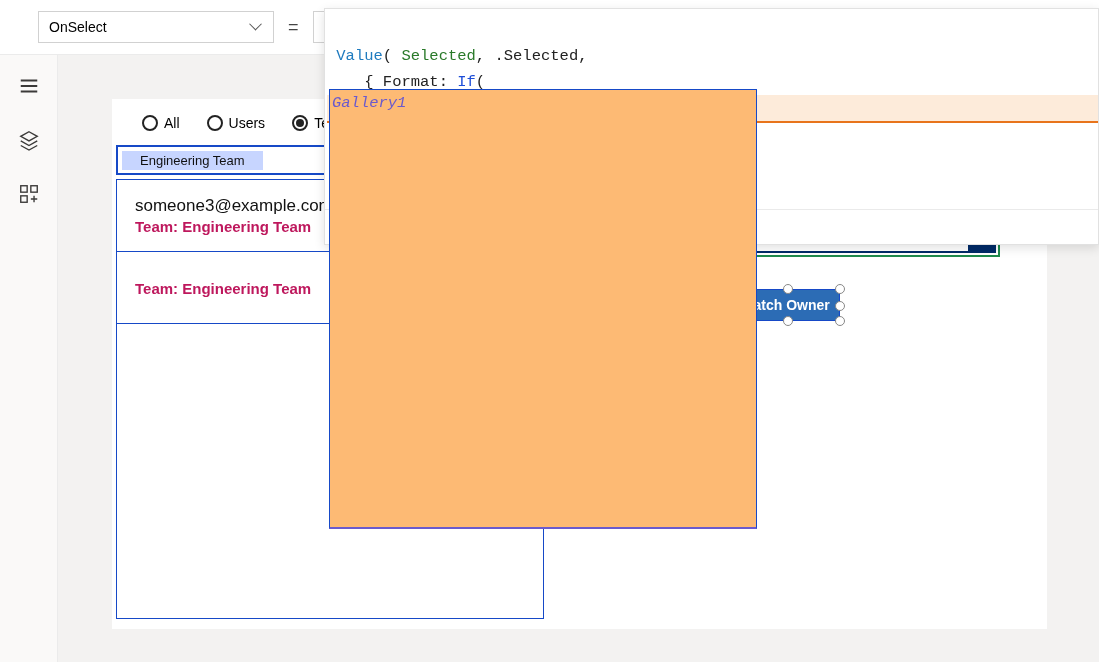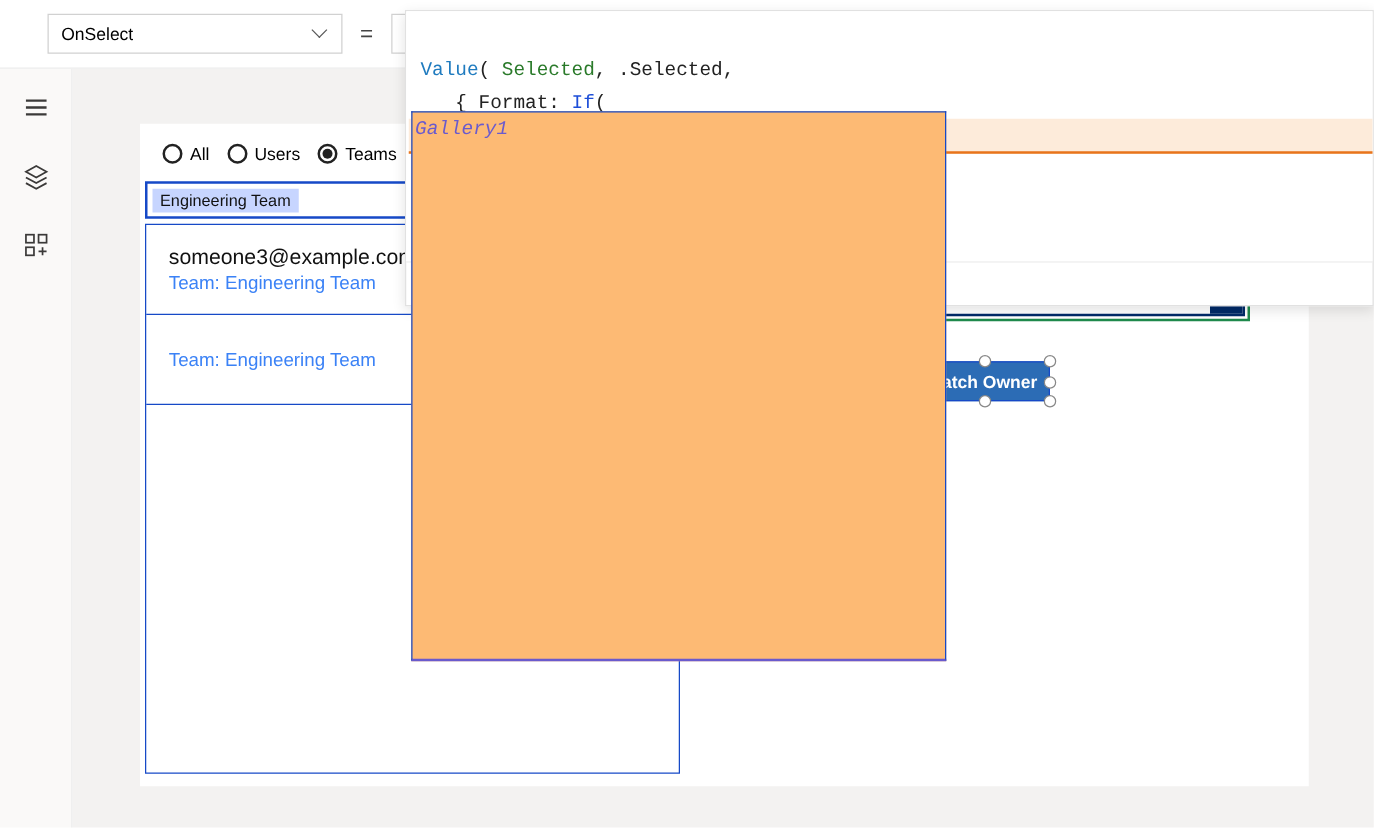--- a/index.html
+++ b/index.html
@@ -121,43 +121,43 @@
   .app-screen {
     position:absolute;
     top: 44px; left: 54px;
     width: 935px; height: 530px;
     background:#fff;
     box-shadow: 0 0 0 0 rgba(0,0,0,0);
   }
 
   
   .radio-row {
-    position:absolute; top:16px; left:18px;
-    display:flex; gap:14px; align-items:flex-end;
+    position:absolute; top:16px; left:30px;
+    display:flex; gap:27px; align-items:flex-end;
     font-size:14px;
   }
   .radio { display:flex; align-items:center; gap:6px; }
   .radio .circle {
     width:16px; height:16px; border:2px solid #222; border-radius:50%;
     display:flex; align-items:center; justify-content:center;
   }
   .radio.sel .circle::after {
     content:""; width:8px; height:8px; border-radius:50%; background:#222;
   }
 
   .combo-left {
     position:absolute; top:46px; left:4px;
     width:428px; height:30px;
     border:2px solid #1649c7;
     background:#fff;
     display:flex; align-items:center; padding-left:4px;
   }
   .combo-left .chip {
     background:#c7d5ff; color:#111; font-size:13px;
-    padding:2px 6px;
+    padding:2px 18px;
   }
   .combo-left .drop {
     position:absolute; right:0; top:0; bottom:0; width:26px;
     background:#1649c7; display:flex; align-items:center; justify-content:center;
   }
   .combo-left .drop::before {
     content:""; width:0;height:0; border-left:5px solid transparent;
     border-right:5px solid transparent; border-top:6px solid #fff;
   }
 
@@ -166,21 +166,21 @@
     width:428px; height:440px;
     border:1px solid #1649c7;
   }
   .gallery-item {
     border-bottom:1px solid #1649c7;
     height:72px;
     display:flex; align-items:center; justify-content:space-between;
     padding:0 18px;
   }
   .gallery-item .text .t1 { font-size:17px; color:#111; }
-  .gallery-item .text .t2 { font-size:15px; color:#3b82f6; margin-top:2px; }
+  .gallery-item .text .t2 { font-size:15px; color:#be185d; margin-top:2px;font-weight:bold; }
   .gallery-item .chev svg { width:16px; height:26px; stroke:#1649c7; fill:none; stroke-width:2;}
 
   
   .radio2-box {
     position:absolute; top:82px; left:468px;
     width:278px; height:38px;
     border:1.5px solid #e8741b;
     display:flex; align-items:center; gap:20px;
     padding-left:12px;
     font-size:14px;

